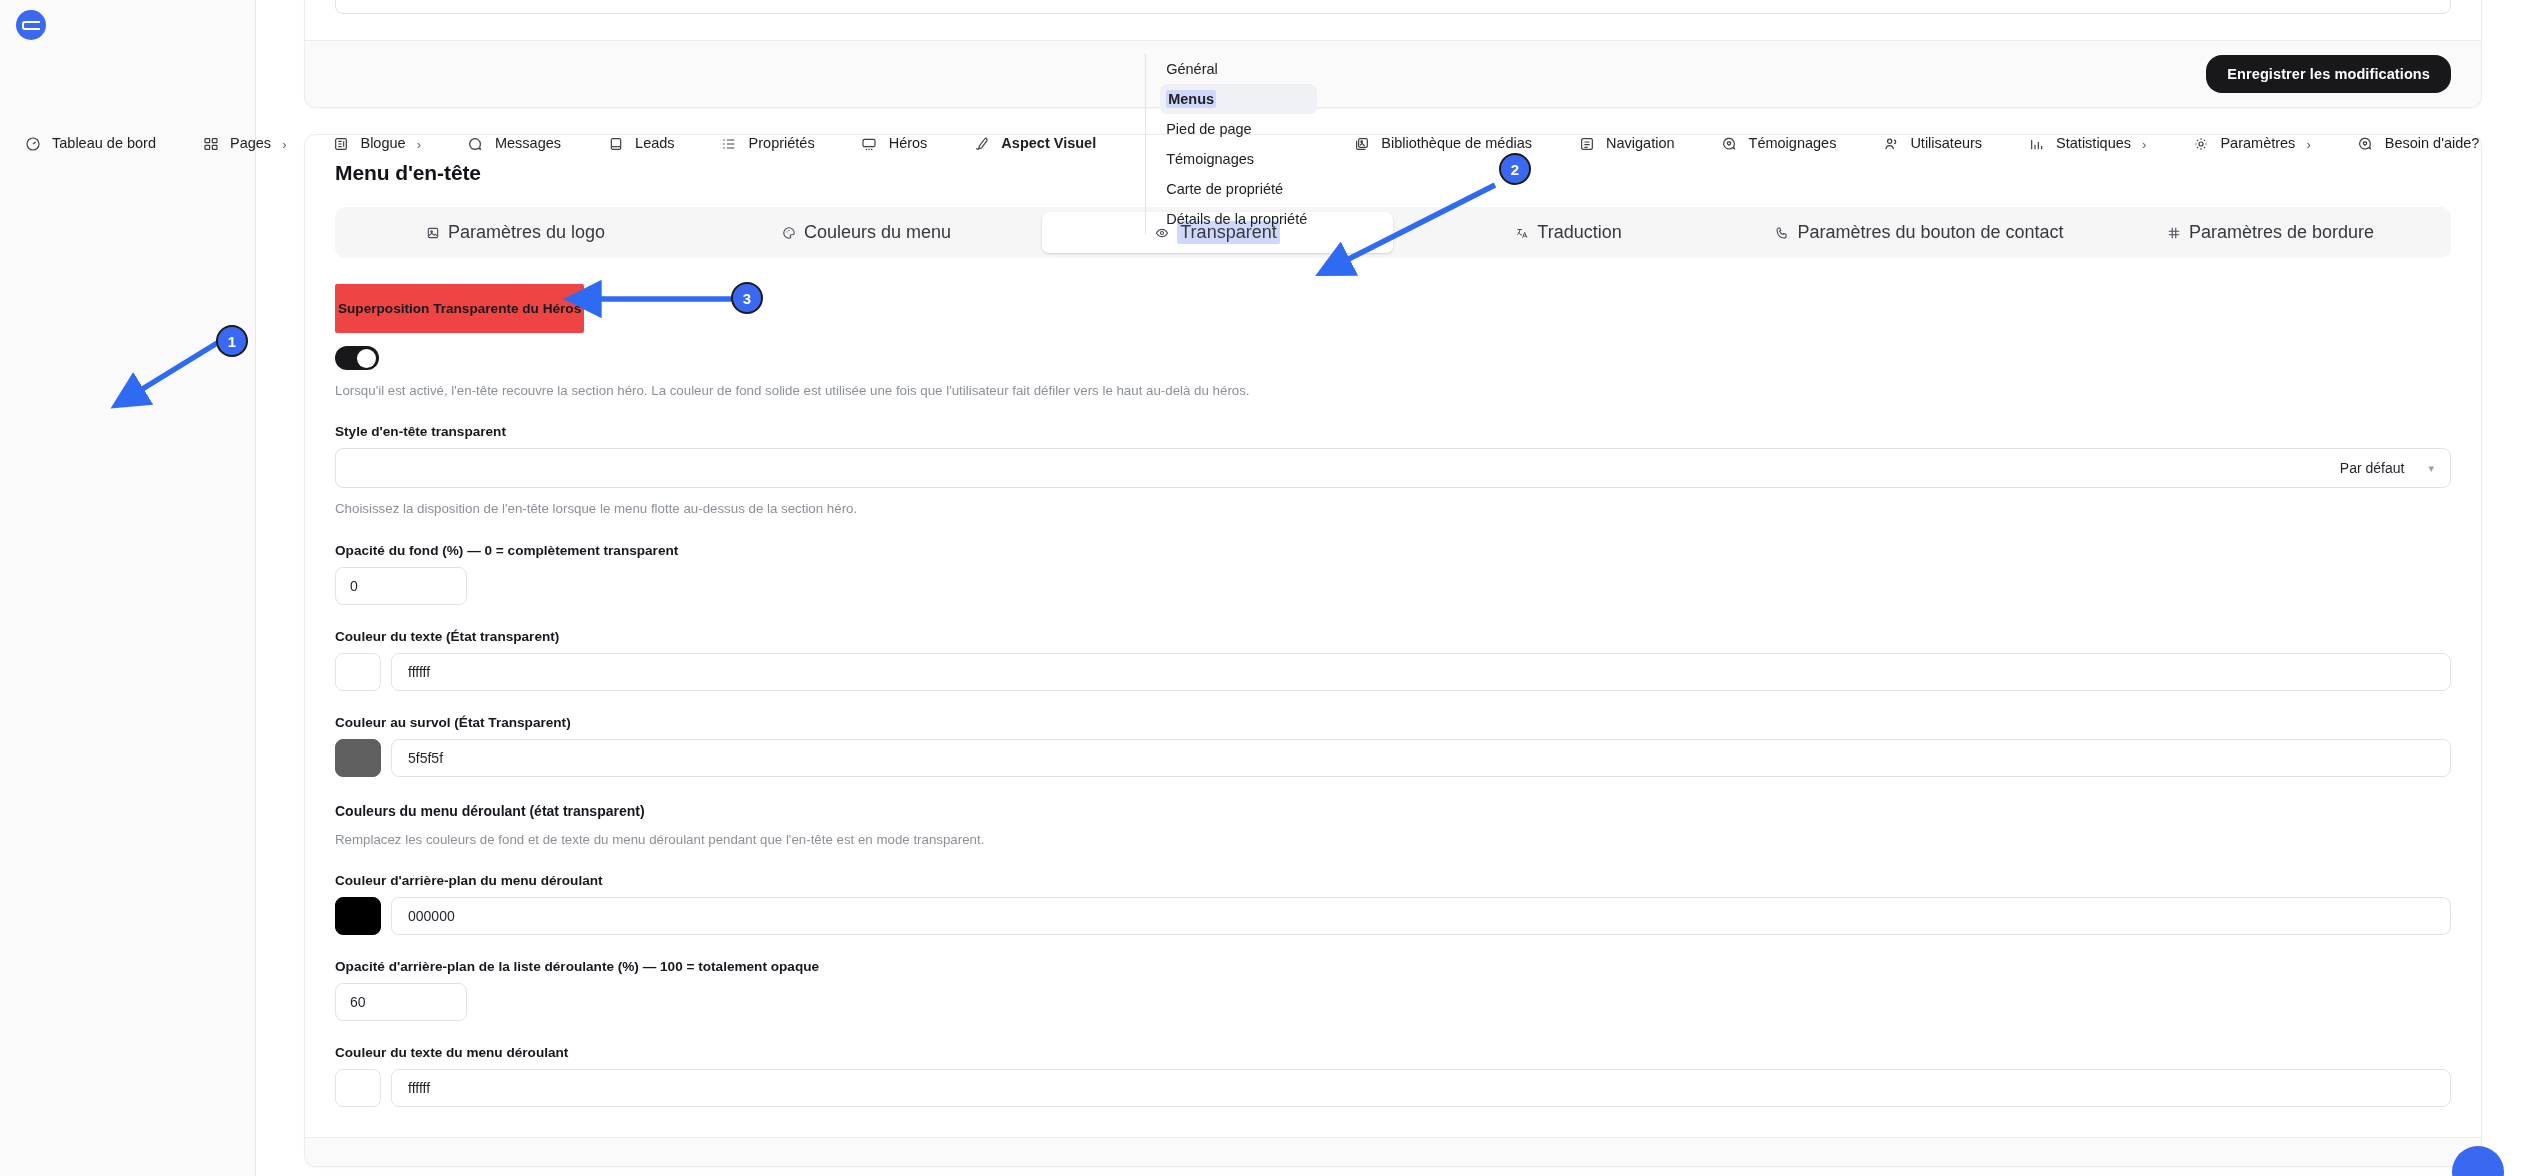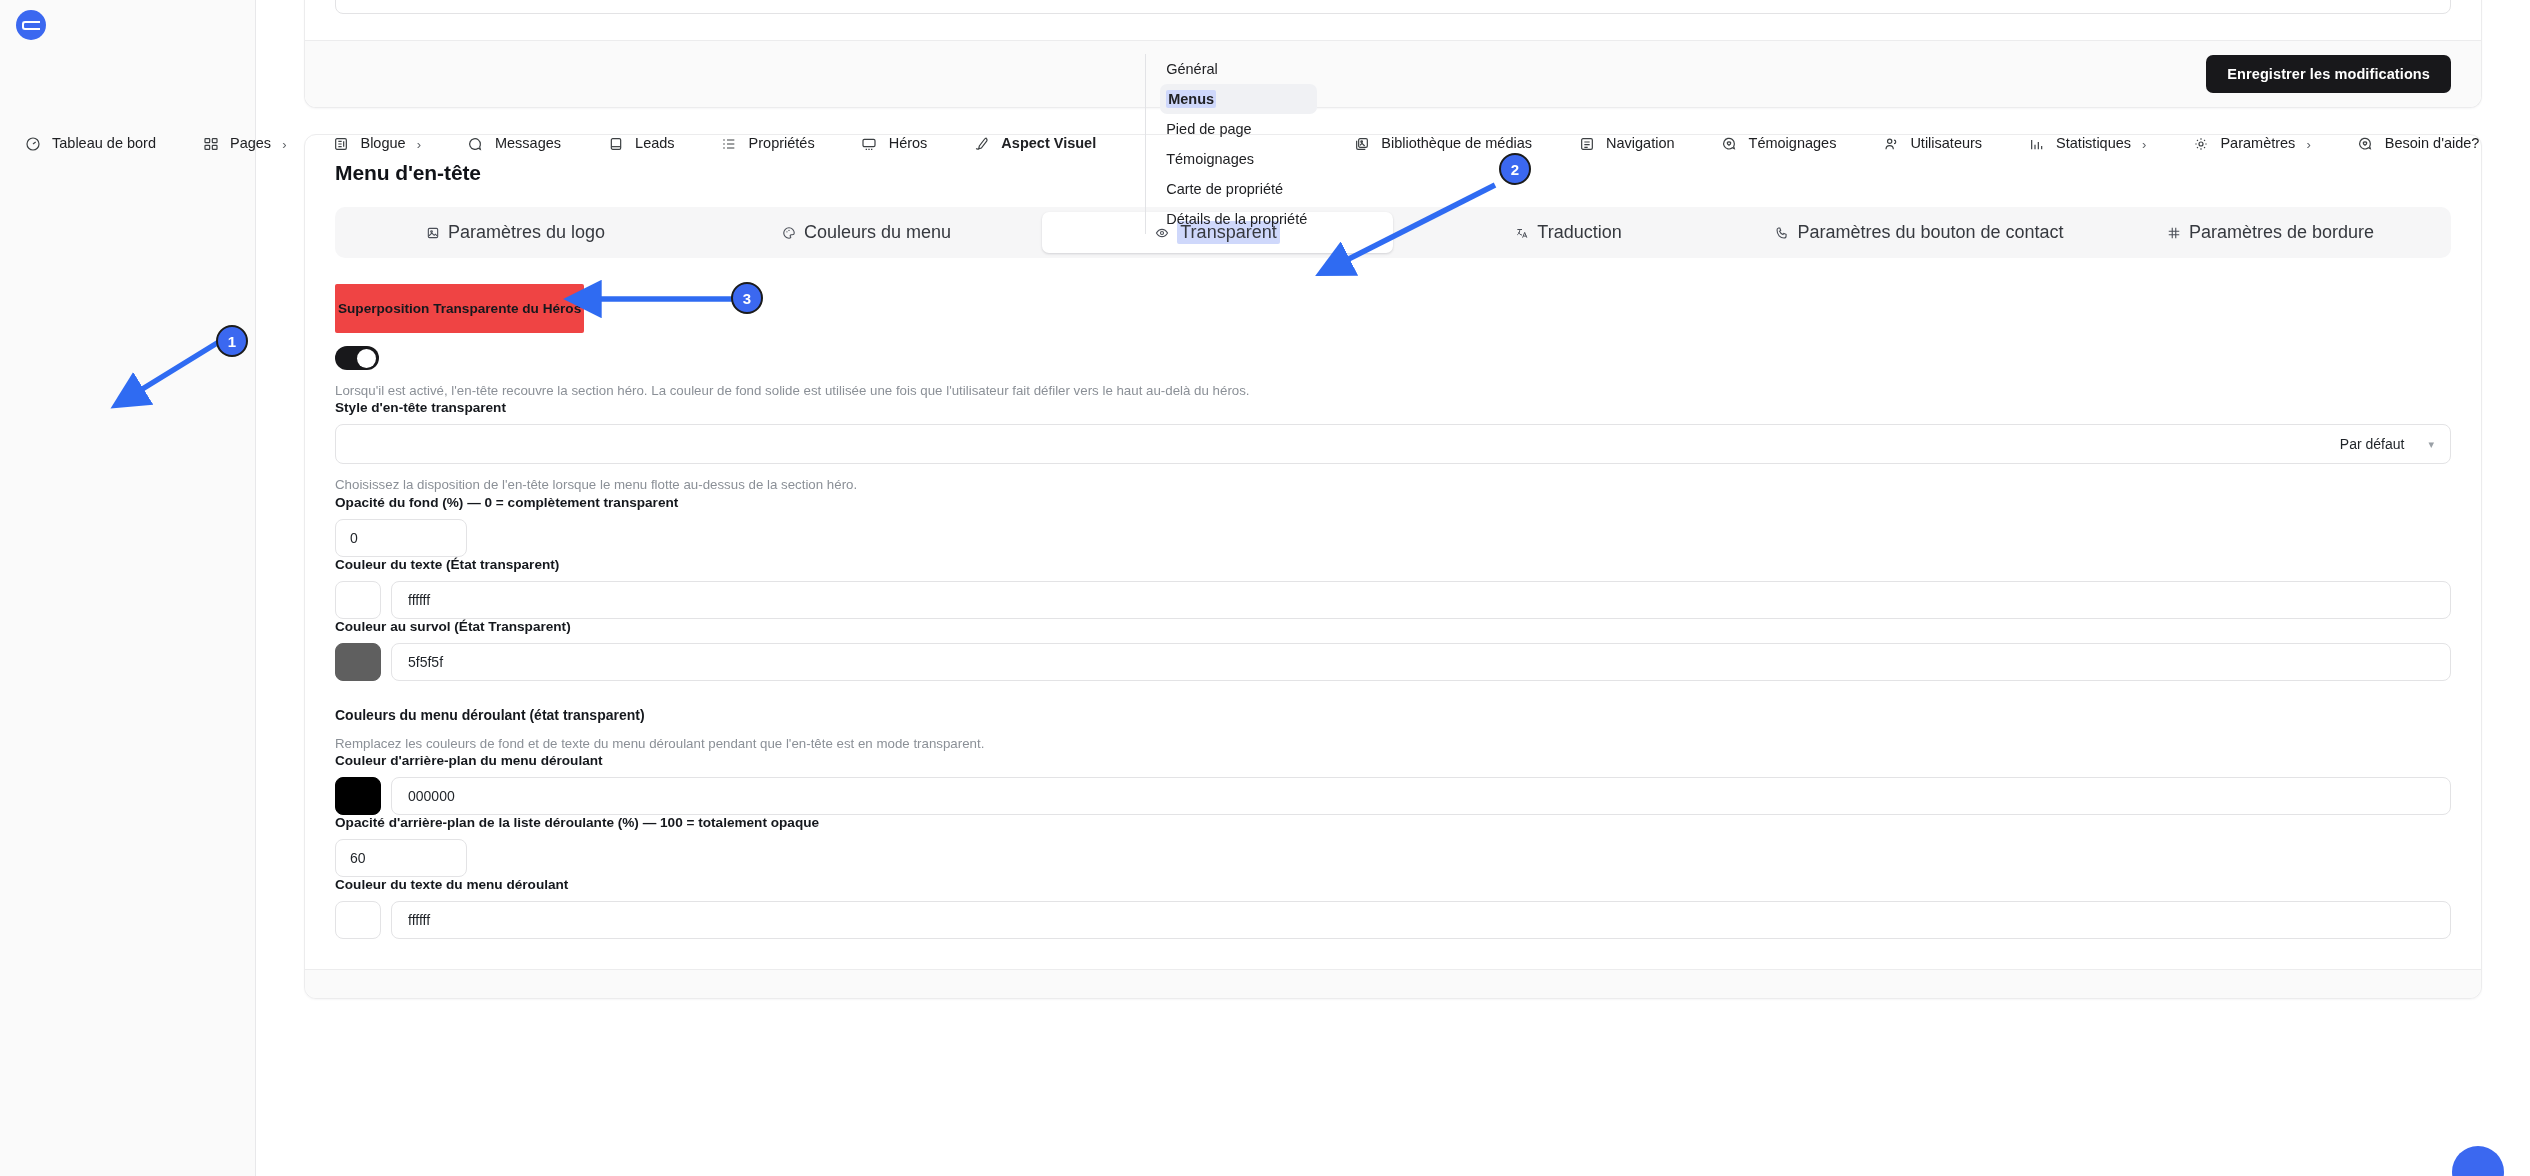--- a/index.html
+++ b/index.html
@@ -93,21 +93,21 @@
   .card-body { padding: 22px 30px 30px 30px; }
   .card-footer {
     background: #fafafa;
     border-top: 1px solid #ececed;
     border-radius: 0 0 12px 12px;
     padding: 14px 30px;
     display: flex; justify-content: flex-end; align-items: center;
   }
   .btn-dark {
     background: #18181b; color: #ffffff;
-    border: none; border-radius: 7px;
+    border: none; border-radius: 16px;
     font-size: 14.5px; font-weight: 700;
     padding: 11px 21px; cursor: pointer;
     font-family: "Liberation Sans", sans-serif;
     letter-spacing: .1px;
   }
   .select-row { padding: 0 30px 26px 30px; }
   .select-box {
     width: 100%; height: 42px;
     border: 1px solid #e3e3e5; border-radius: 8px;
     background: #fff; display: flex; align-items: center;
@@ -153,21 +153,21 @@
   }
   .toggle {
     width: 44px; height: 24px; border-radius: 999px;
     background: #18181b; position: relative; cursor: pointer;
     margin: 4px 0 0 0;
   }
   .toggle .knob {
     position: absolute; top: 2.5px; left: 22px;
     width: 19px; height: 19px; border-radius: 50%; background: #ffffff;
   }
-  .block { }
+  .block { margin-top: 24px; }
   .input-small {
     width: 132px; height: 38px;
     border: 1px solid #e3e3e5; border-radius: 8px;
     background: #fff; font-size: 14px; color: #1f2328;
     padding: 0 14px; display: flex; align-items: center;
   }
   .color-row { display: flex; align-items: stretch; gap: 10px; }
   .swatch {
     width: 46px; height: 38px; border-radius: 8px;
     border: 1px solid #e3e3e5; flex: 0 0 46px;

